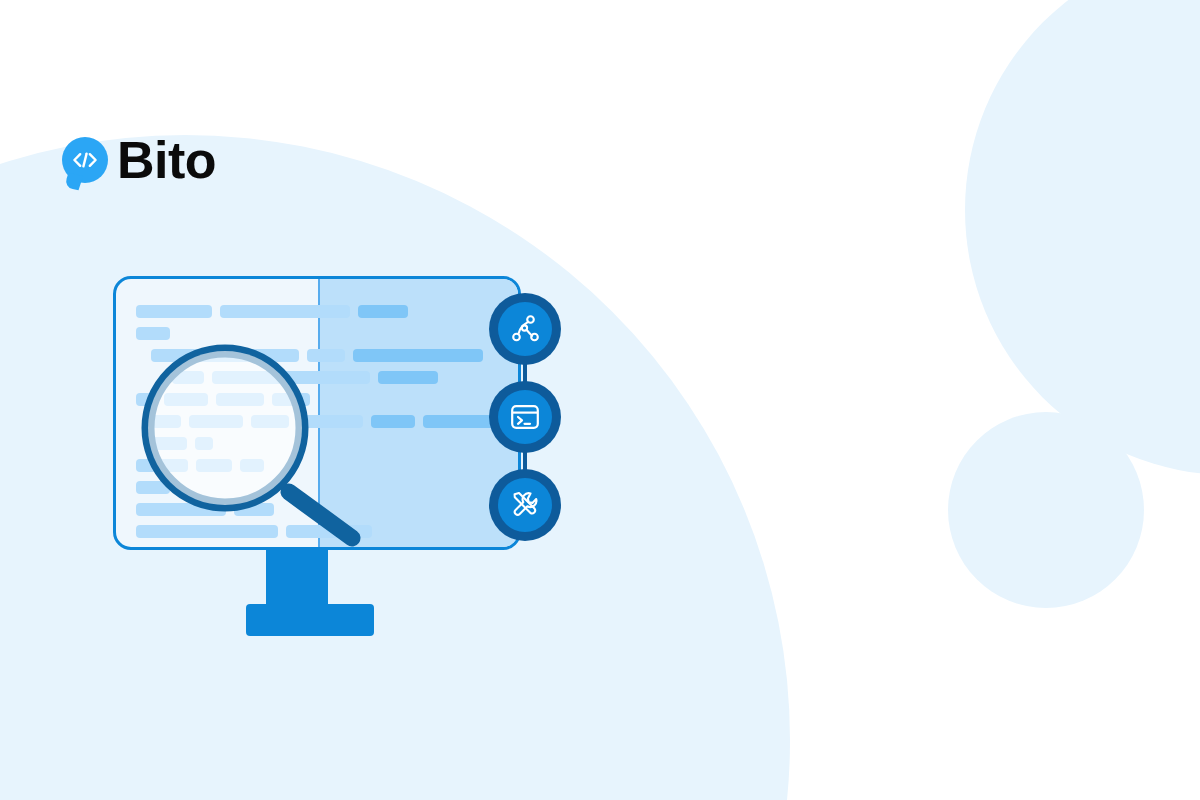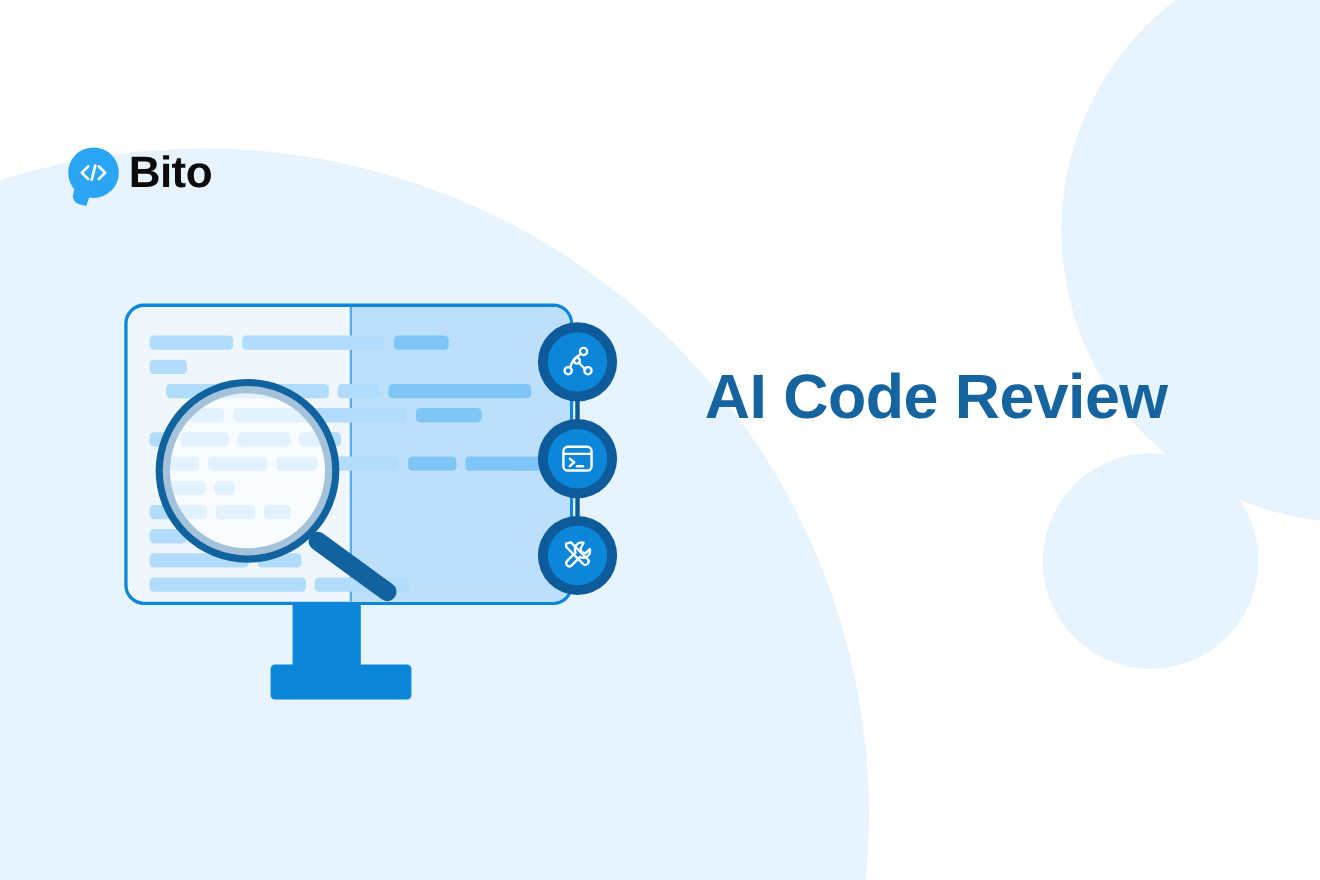--- a/index.html
+++ b/index.html
@@ -60,21 +60,21 @@
     content:"";
     position:absolute;
     left:4px; bottom:-6px;
     width:15px; height:15px;
     background:#2BA6F5;
     border-radius:0 0 0 9px;
     transform:rotate(12deg) skewX(-6deg);
   }
   .logo-bubble svg { position:relative; z-index:2; }
   .logo-word {
-    font-size:40px;
+    font-size:52px;
     font-weight:700;
     color:#0B0B0B;
     letter-spacing:-0.5px;
     line-height:1;
   }
 
   
   .monitor {
     position:absolute;
     left:113px; top:276px;
@@ -280,16 +280,15 @@
       <div class="badge-inner">
         <svg width="30" height="30" viewBox="0 0 30 30" fill="none" aria-hidden="true">
           <path d="M20.5 3.4 A6.2 6.2 0 0 0 13.3 12.2 L5.6 19.9 A2.9 2.9 0 0 0 9.7 24 L17.4 16.3 A6.2 6.2 0 0 0 26.2 9.1 L22.4 12.9 L18.7 12.2 L17.9 8.5 Z" stroke="#FFFFFF" stroke-width="2.1" stroke-linejoin="round"></path>
           <path d="M4.6 4.2 L9 3.1 L24.5 18.6 A3 3 0 0 1 20.3 22.8 L4.8 7.3 Z" stroke="#FFFFFF" stroke-width="2.1" stroke-linejoin="round" fill="none"></path>
         </svg>
       </div>
     </div>
   </div>
 
   <div class="headline">
-    <span class="headline-line hl-1">AI Code Review</span>
   </div>
 
 </div>
 
 </body></html>

